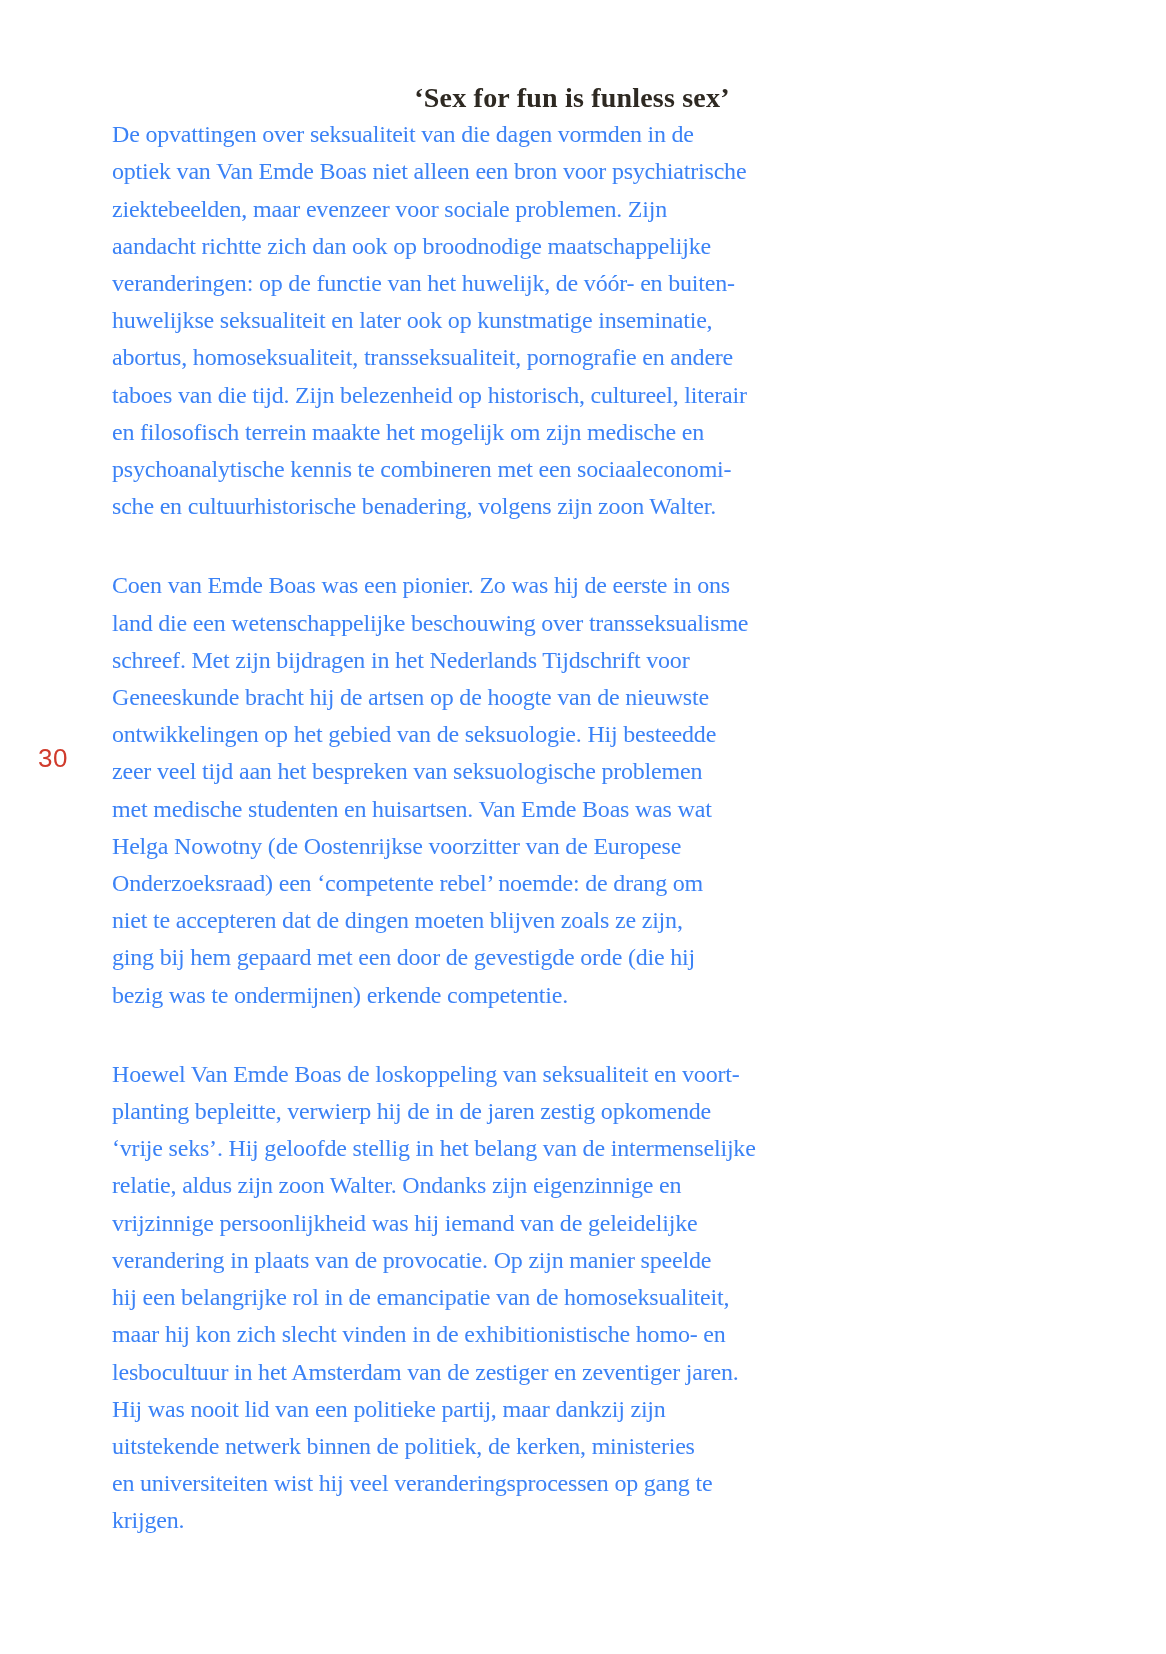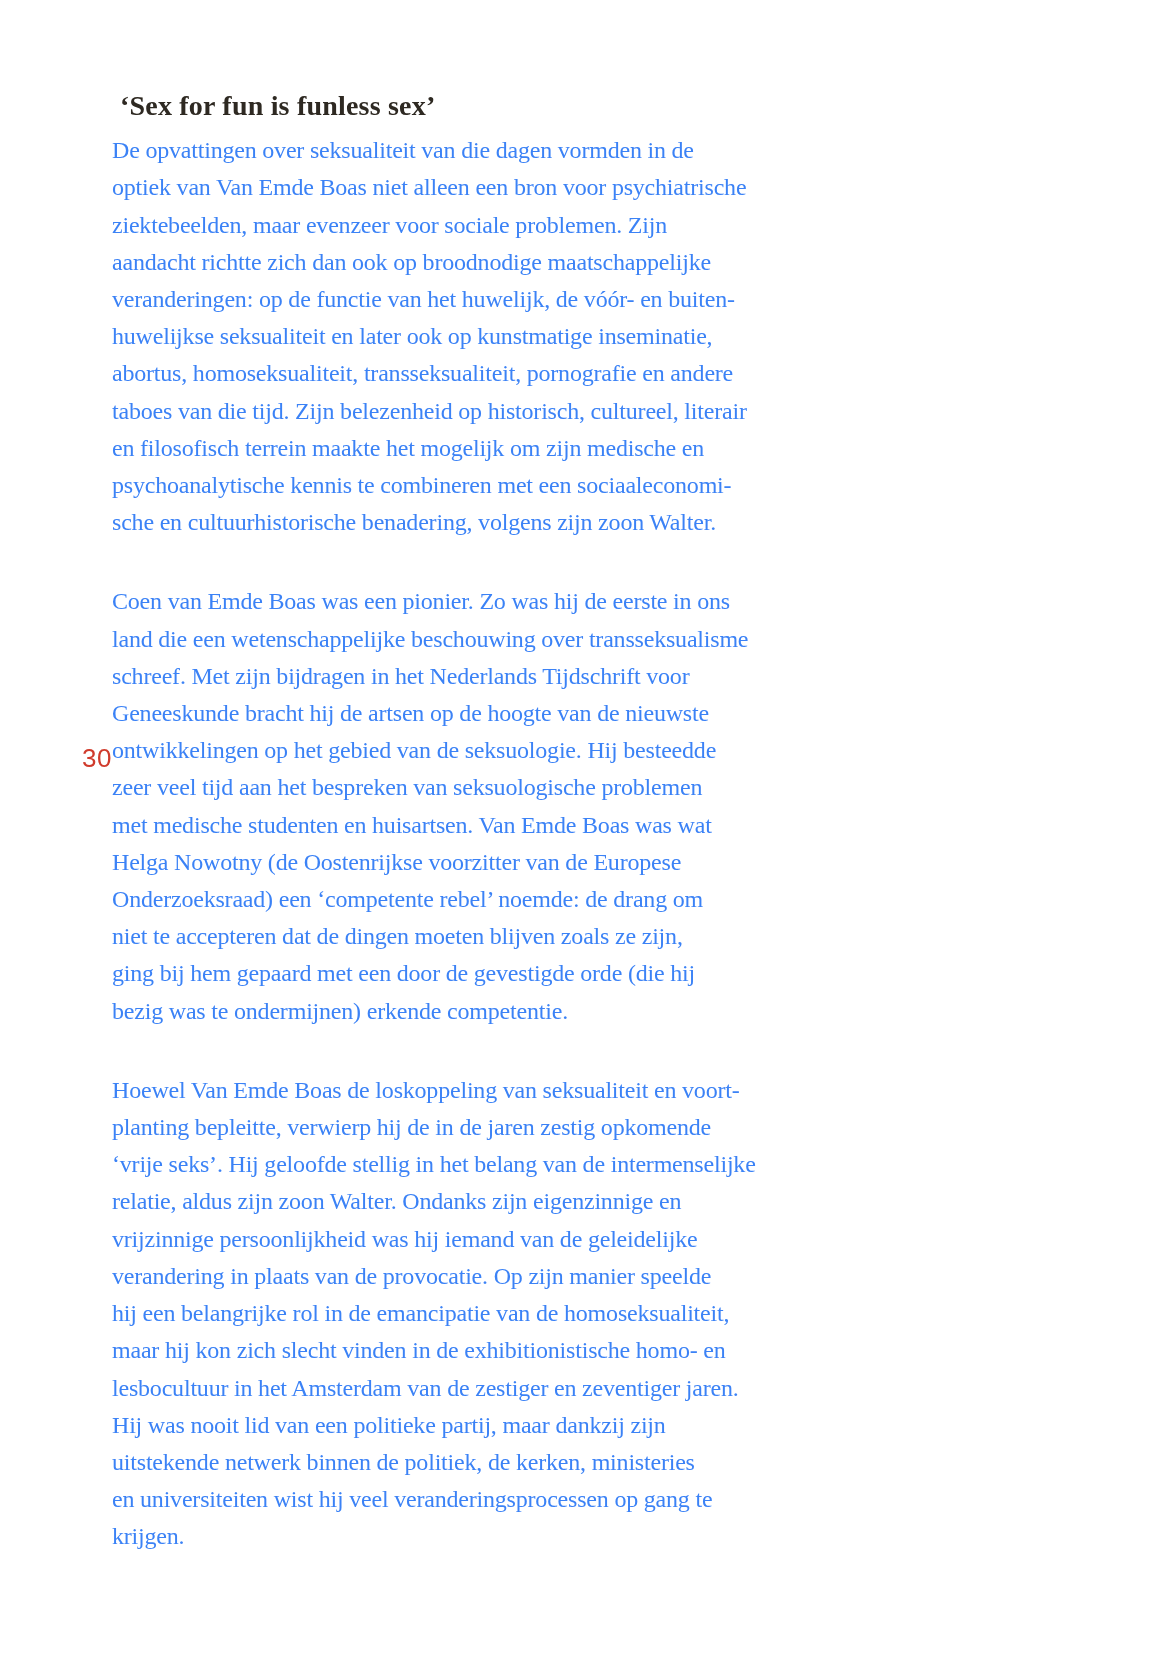--- a/index.html
+++ b/index.html
@@ -20,38 +20,38 @@
   }
   .page-number {
     position: absolute;
     left: 38px;
     top: 741px;
     font-family: "Liberation Sans", sans-serif;
     font-size: 26px;
     line-height: 34px;
     color: #d03b2c;
     letter-spacing: 0.5px;
-    margin-left: 44px;
   }
   .text-block {
     position: absolute;
     left: 112px;
     top: 79px;
     width: 920px;
     color: #332d26;
   }
   .heading {
-    margin: 8px;
+    margin: 0;
     padding: 0;
     font-family: "Liberation Serif", serif;
     font-size: 28px;
     font-weight: 700;
     line-height: 37.2px;
     letter-spacing: 0.2px;
     color: #2e2922;
+    text-align: center;
   }
   .para {
     margin: 0 0 42px 0;
     padding: 0;
     font-size: 24px;
     line-height: 37.2px;
     letter-spacing: -0.2px;
     white-space: pre;      
     color: #3b82f6;
   }

